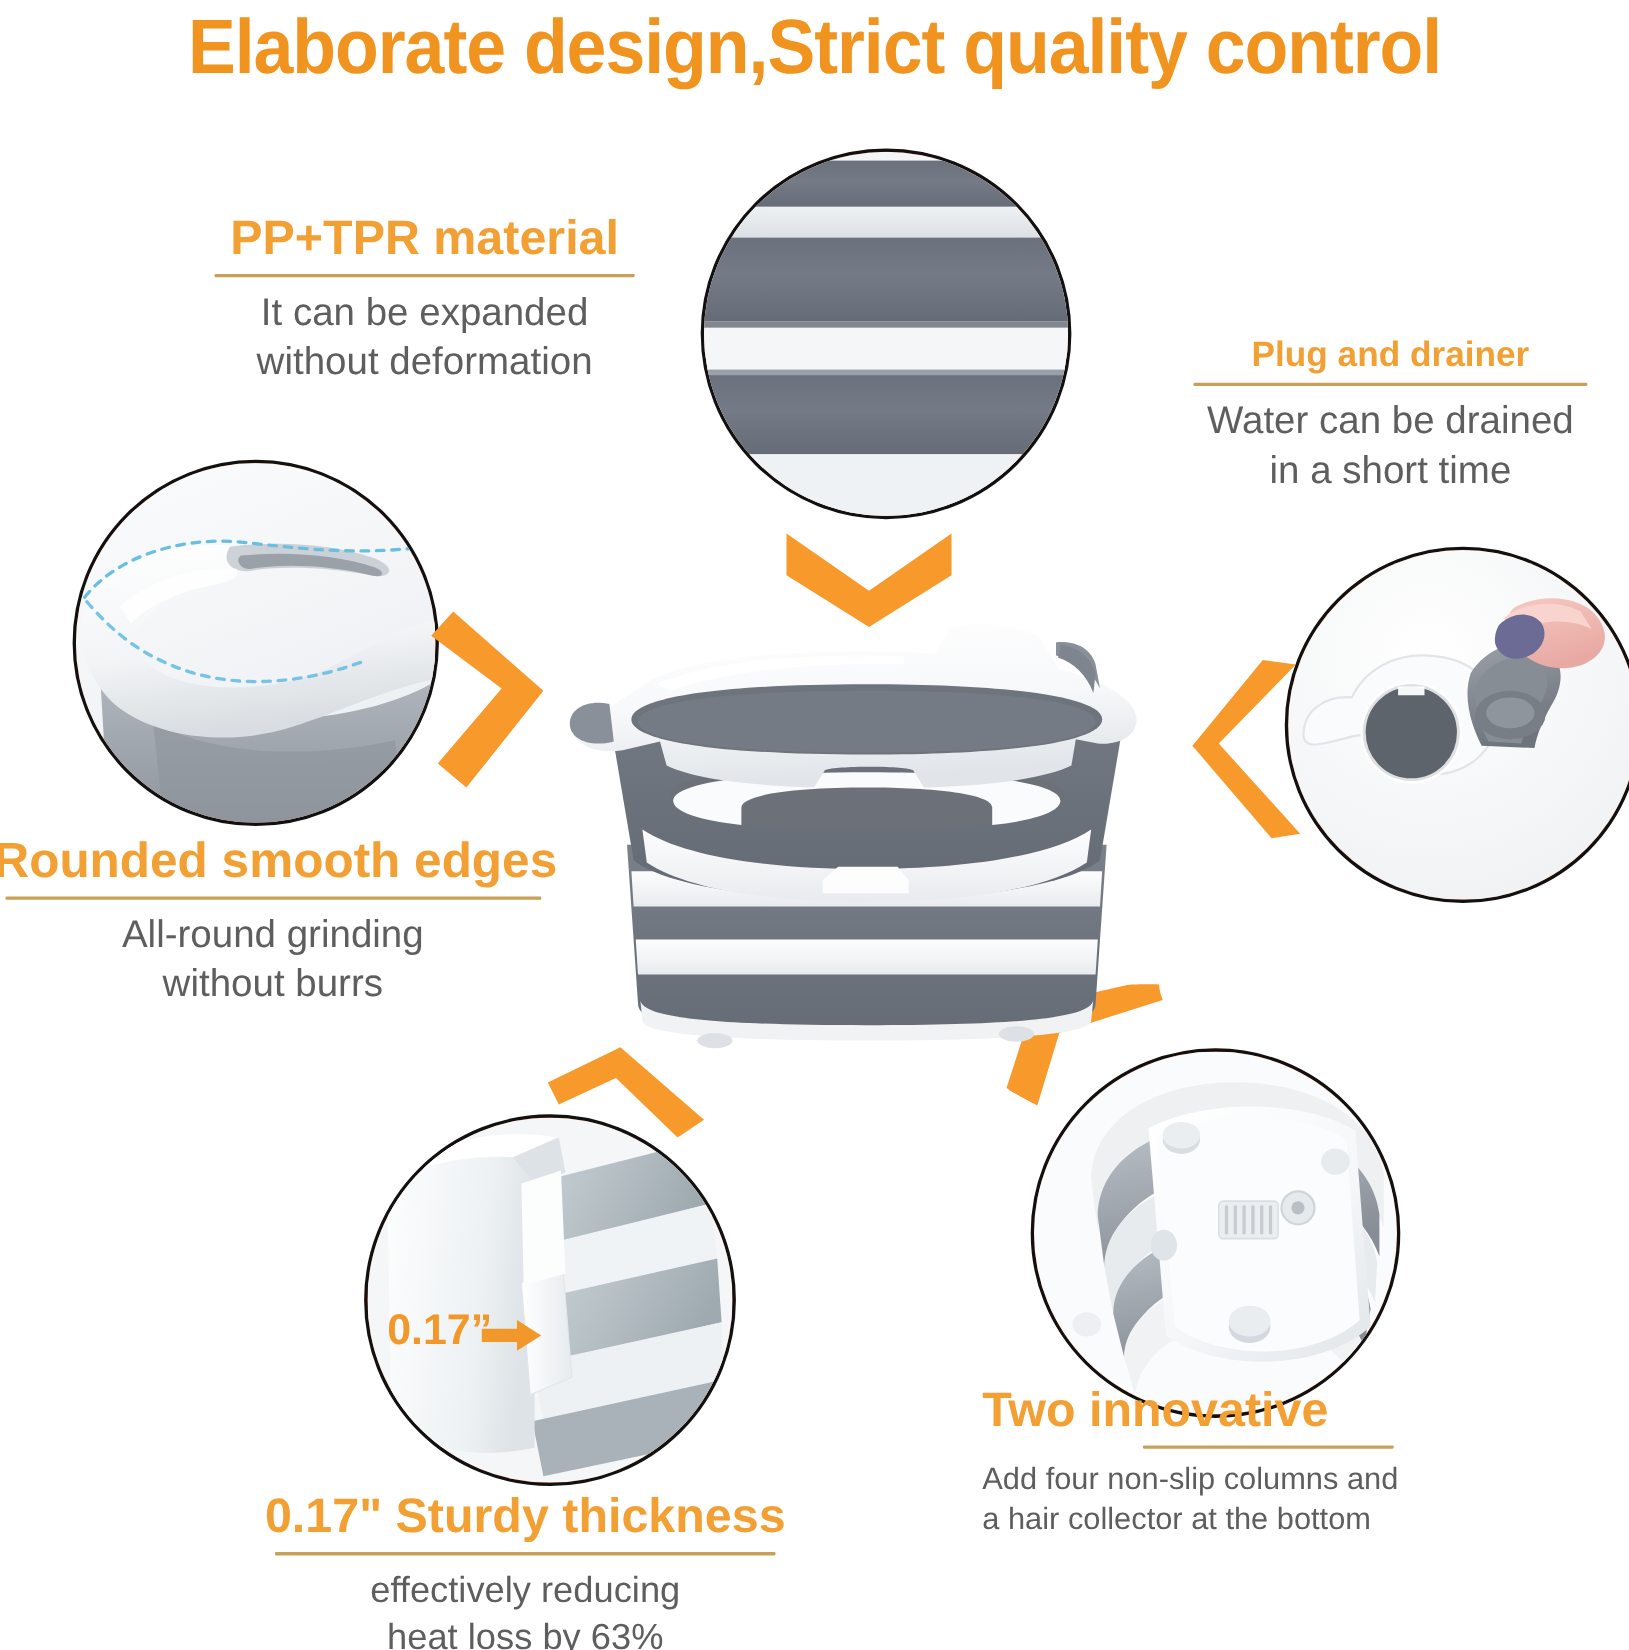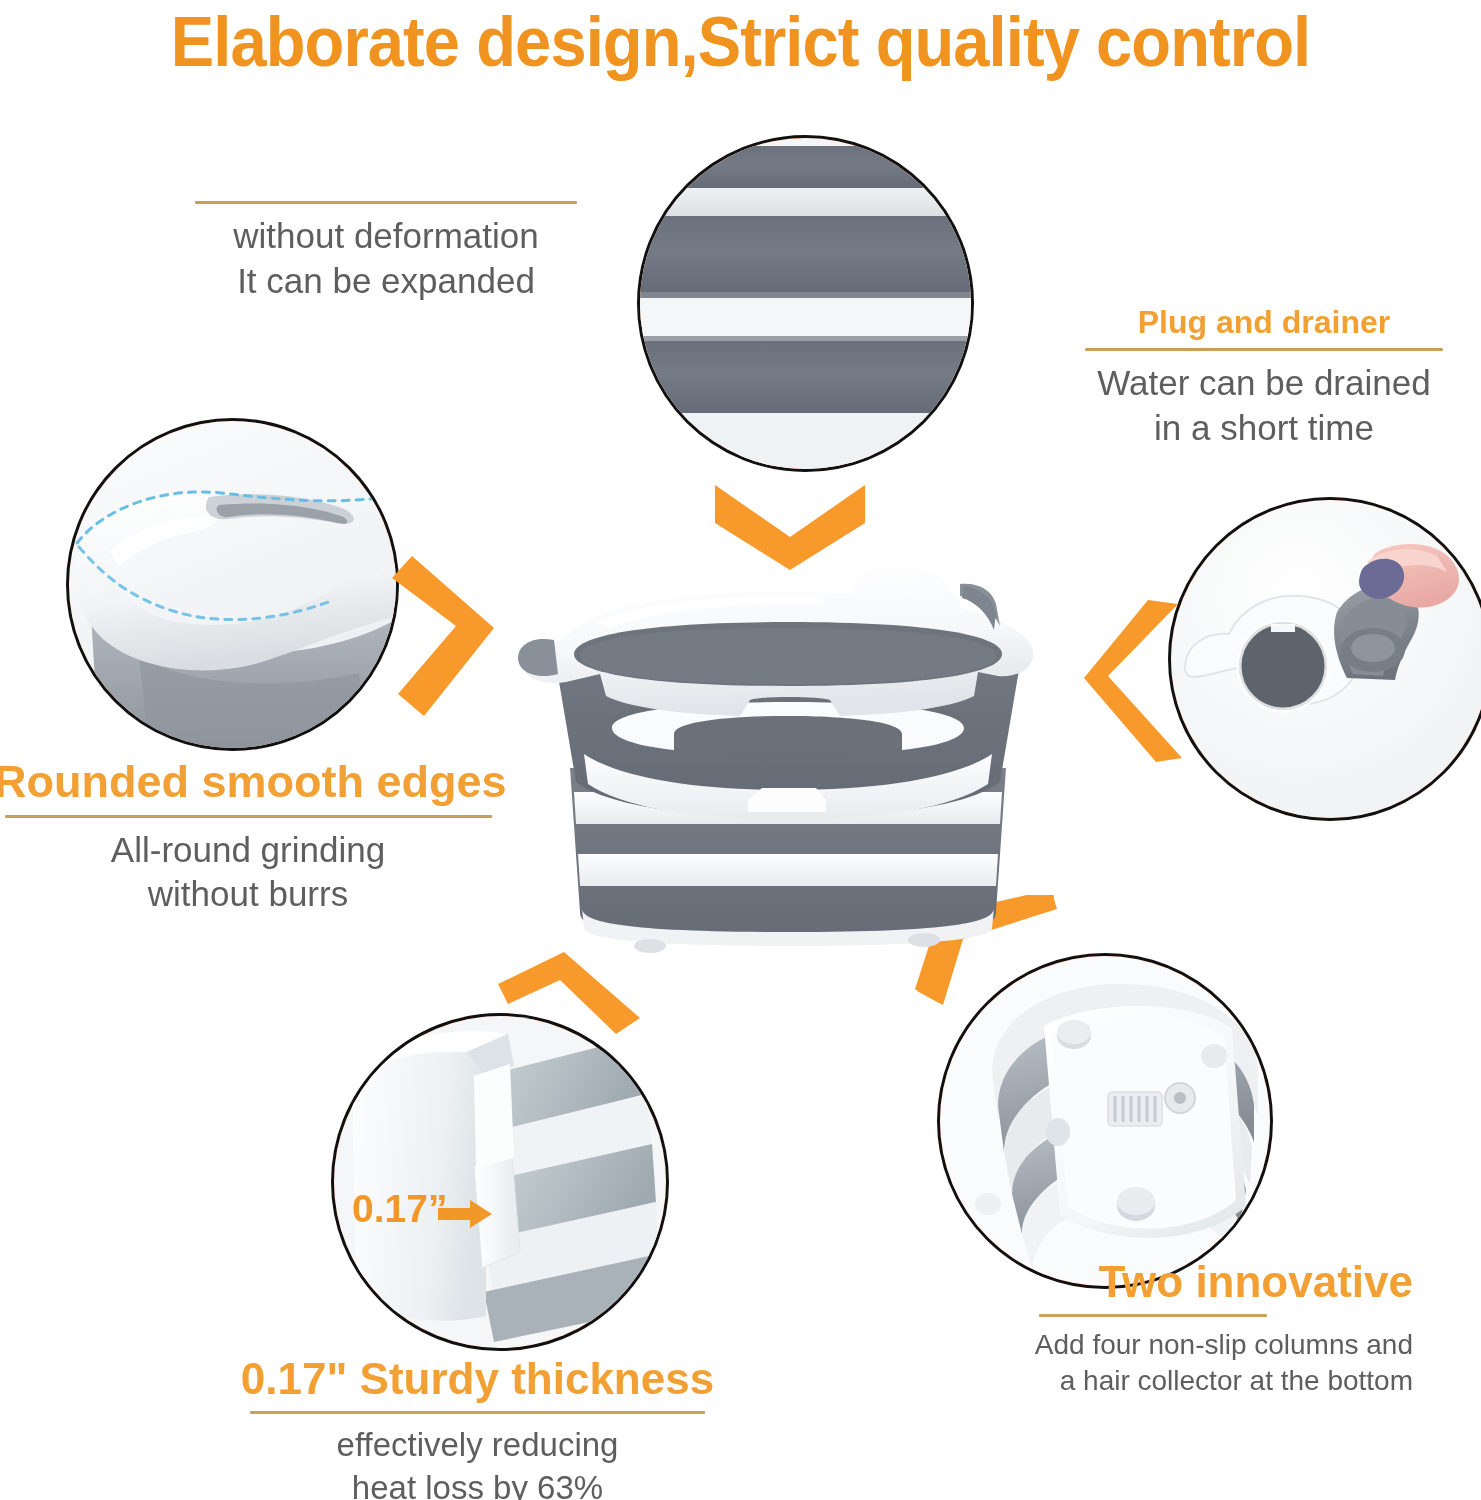--- a/index.html
+++ b/index.html
@@ -59,21 +59,21 @@
   #c-edges{left:-6px;top:757px;width:508px;text-align:center;}
   #c-edges .head{font-size:45px;}
   #c-edges .rule{width:487px;}
   #c-edges .body{font-size:35px;}
 
   #c-thick{left:230px;top:1355px;width:495px;text-align:center;}
   #c-thick .head{font-size:44px;}
   #c-thick .rule{width:455px;}
   #c-thick .body{font-size:33px;}
 
-  #c-upgrades{left:893px;top:1258px;width:520px;text-align:right;}
+  #c-upgrades{left:893px;top:1258px;width:520px;text-align:left;}
   #c-upgrades .head{font-size:44px;}
   #c-upgrades .rule{width:228px;}
   #c-upgrades .body{font-size:28px;}
 
   
   .photo{
     position:absolute;
     border-radius:50%;
     border:3px solid #111;
     overflow:hidden;
@@ -121,23 +121,24 @@
       <rect x="0" y="78" width="331" height="76" fill="url(#gDark)"></rect>
       <rect x="0" y="154" width="331" height="6" fill="#81868F"></rect>
       <rect x="0" y="160" width="331" height="38" fill="#F4F6F7"></rect>
       <rect x="0" y="198" width="331" height="5" fill="#9AA0A8"></rect>
       <rect x="0" y="203" width="331" height="72" fill="url(#gDark)"></rect>
       <rect x="0" y="275" width="331" height="56" fill="#EFF2F4"></rect>
     </svg>
   </div>
 
   <div class="callout" id="c-material">
+    <div class="head">PP+TPR material</div>
     <div class="rule"></div>
+    <div class="body">It can be expanded</div>
     <div class="body">without deformation</div>
-    <div class="body">It can be expanded</div>
   </div>
 
   <svg class="chev" style="left:703px;top:475px;width:175px;height:95px;" viewBox="0 0 175 95">
     <path d="M12 10 L87 62 L162 10 L162 48 L87 95 L12 48 Z" fill="#F79A2B"></path>
   </svg>
 
   <div class="photo" id="ph-edges">
     <svg class="fill" viewBox="0 0 327 327">
       <defs>
         <linearGradient id="rimBg" x1="0" y1="0" x2="0.4" y2="1">

